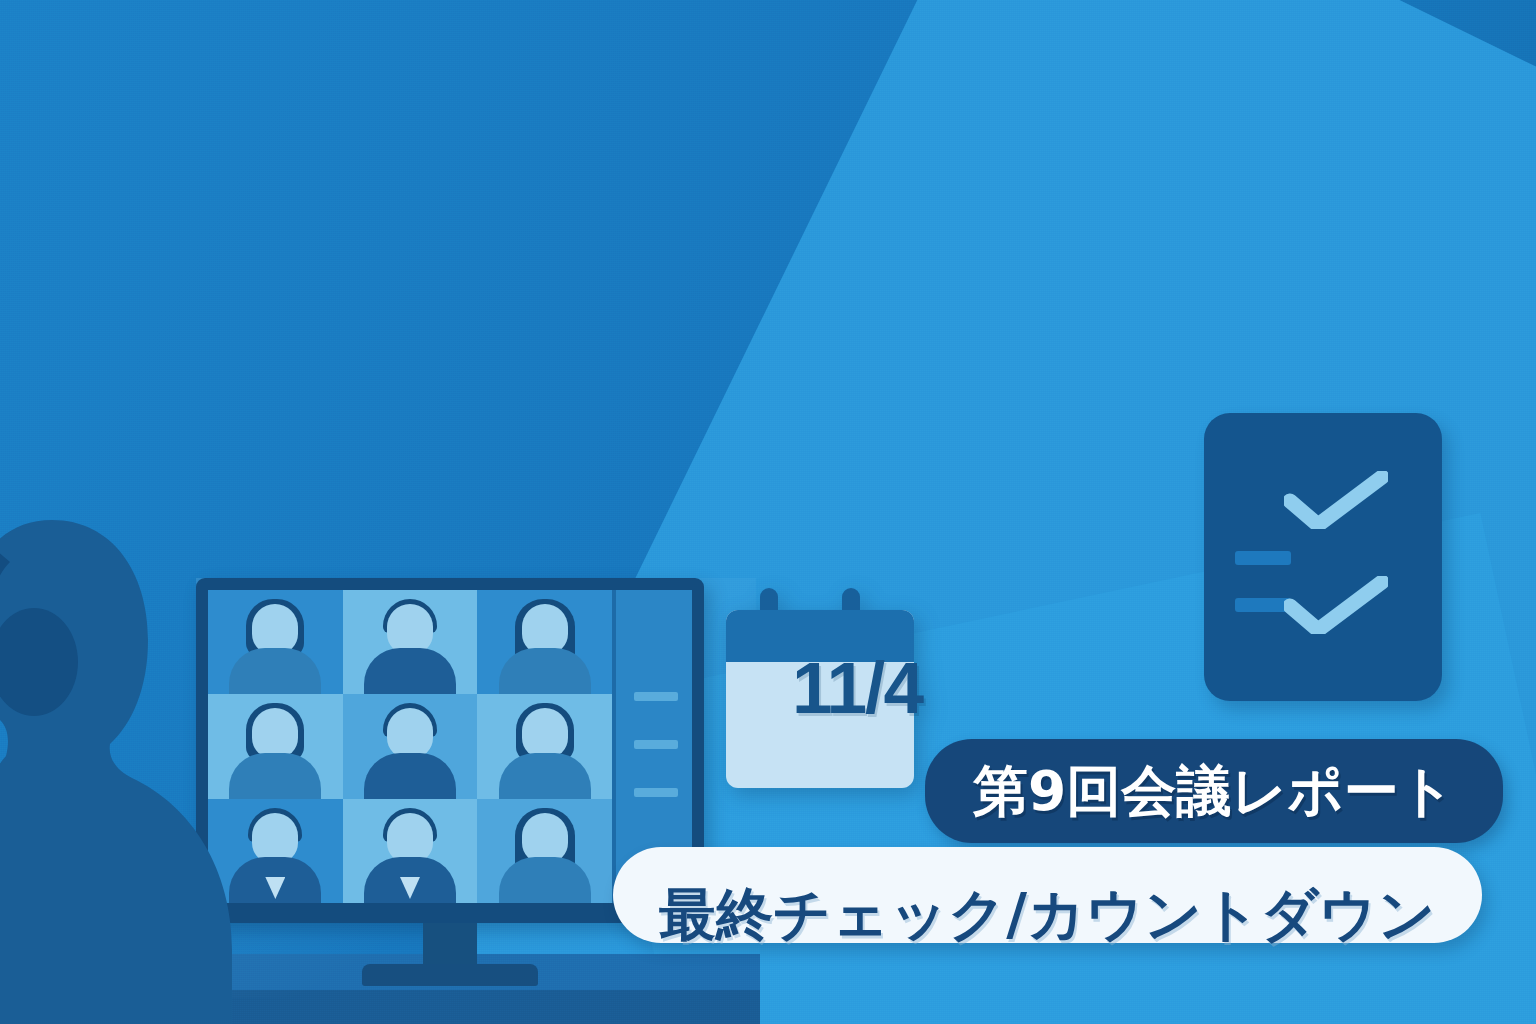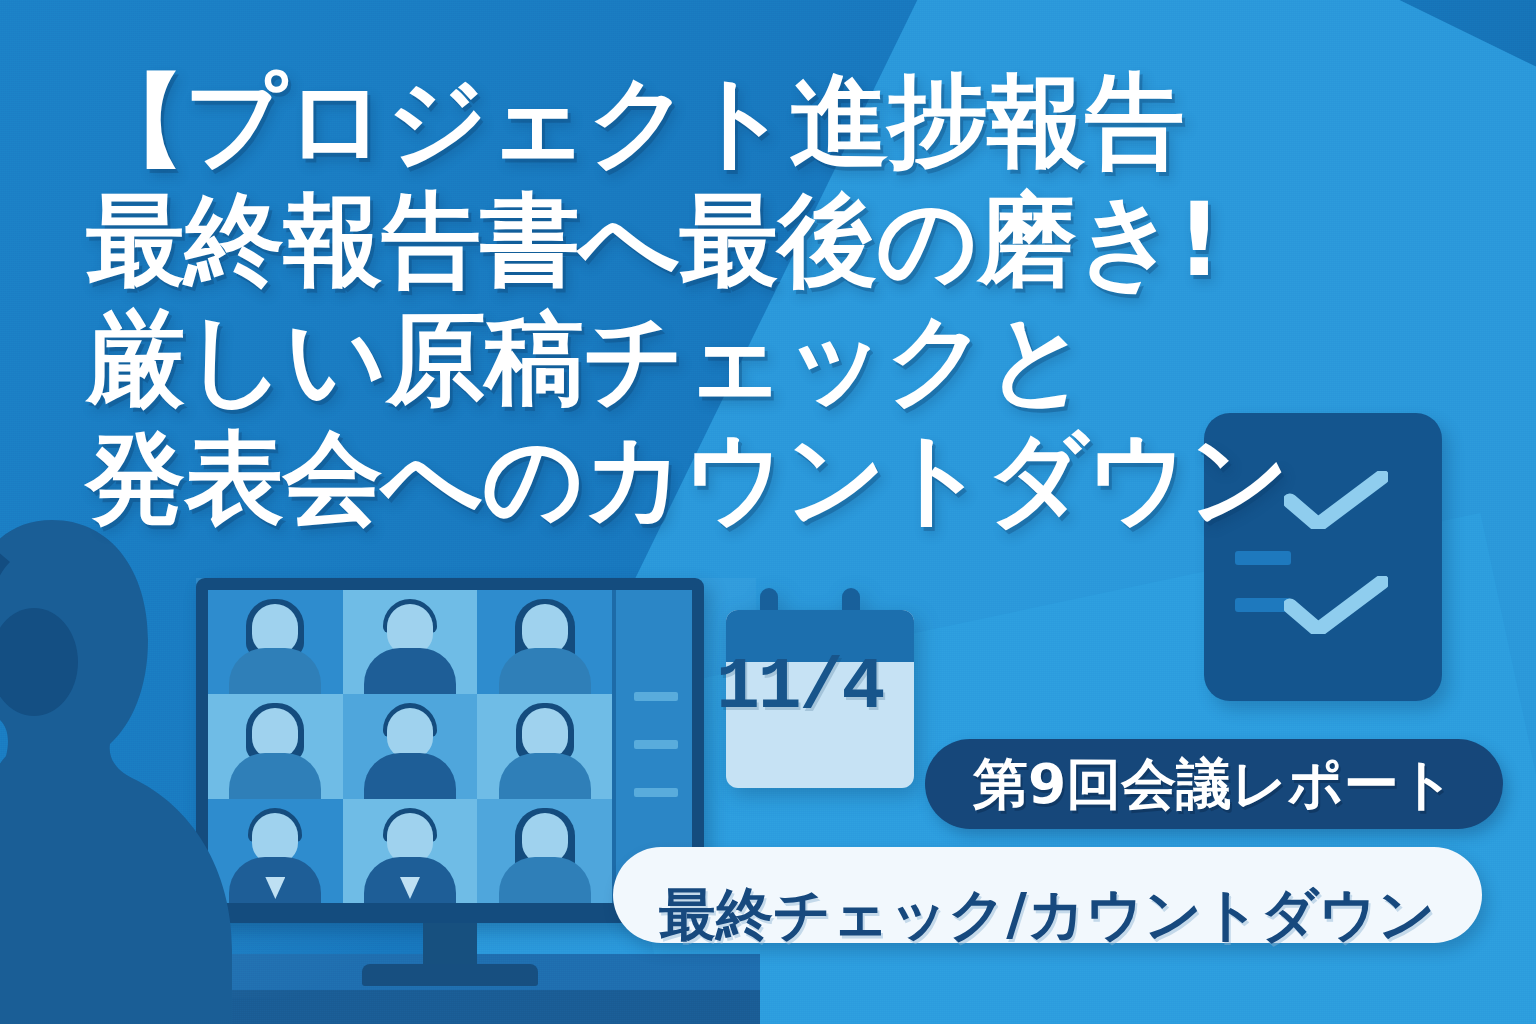--- a/index.html
+++ b/index.html
@@ -182,25 +182,25 @@
     position:absolute; top:22px; left:10px;
     width:188px; height:178px;
     border-radius:12px; background:#C6E2F4; overflow:hidden;
   }
   .cal-head {
     position:absolute; top:0; left:0; right:0; height:52px;
     background:#1C6FAE;
   }
   .cal-date {
     position:absolute; left:0; right:0; top:58px;
-    text-align:left;
+    text-align:right;
     color:#18558B;
     font-size:73px; font-weight:bold;
     letter-spacing:-2px;
-    font-family:Liberation Mono, monospace;
+    font-family:Liberation Sans, sans-serif;
     text-shadow:2px 3px 0 rgba(12,60,100,.18);
   }
 
   
   #checklist {
     position:absolute; left:1204px; top:413px;
     width:238px; height:288px;
     background:#14558E;
     border-radius:26px;
     z-index:28;
@@ -212,21 +212,21 @@
     background:#1E79BE;
   }
   .ck-mark {
     position:absolute;
     width:104px; height:58px;
   }
 
   
   #badge-report {
     position:absolute; left:925px; top:739px;
-    height:90px; padding:0 48px;
+    height:104px; padding:0 48px;
     display:flex; align-items:center;
     background:#16477A;
     border-radius:47px;
     z-index:44;
     box-shadow:5px 7px 14px rgba(8,40,76,.26);
   }
   #badge-report .txt {
     color:#FFFFFF; font-weight:bold;
     font-size:55px; line-height:1;
     letter-spacing:0px; white-space:nowrap;
@@ -351,26 +351,20 @@
     <div class="ck-dash" style="top:185px"></div>
 
     <svg class="ck-mark" style="left:80px; top:58px" viewBox="0 0 104 58">
       <path d="M6 30 L34 54 L98 6" fill="none" stroke="#8FCDEE" stroke-width="15" stroke-linecap="round" stroke-linejoin="round"></path>
     </svg>
     <svg class="ck-mark" style="left:80px; top:163px" viewBox="0 0 104 58">
       <path d="M6 30 L34 54 L98 6" fill="none" stroke="#8FCDEE" stroke-width="15" stroke-linecap="round" stroke-linejoin="round"></path>
     </svg>
   </div>
 
-  <div id="headline">
-    <div class="hl-line">【プロジェクト進捗報告</div>
-    <div class="hl-line">最終報告書へ最後の磨き!</div>
-    <div class="hl-line">厳しい原稿チェックと</div>
-    <div class="hl-line">発表会へのカウントダウン</div>
-  </div>
 
   <div id="badge-report">
     <span class="txt">第9回会議レポート</span>
   </div>
   <div id="badge-phase">
     <span class="txt">最終チェック/カウントダウン</span>
   </div>
 
   <div class="noise"></div>
 </div>

